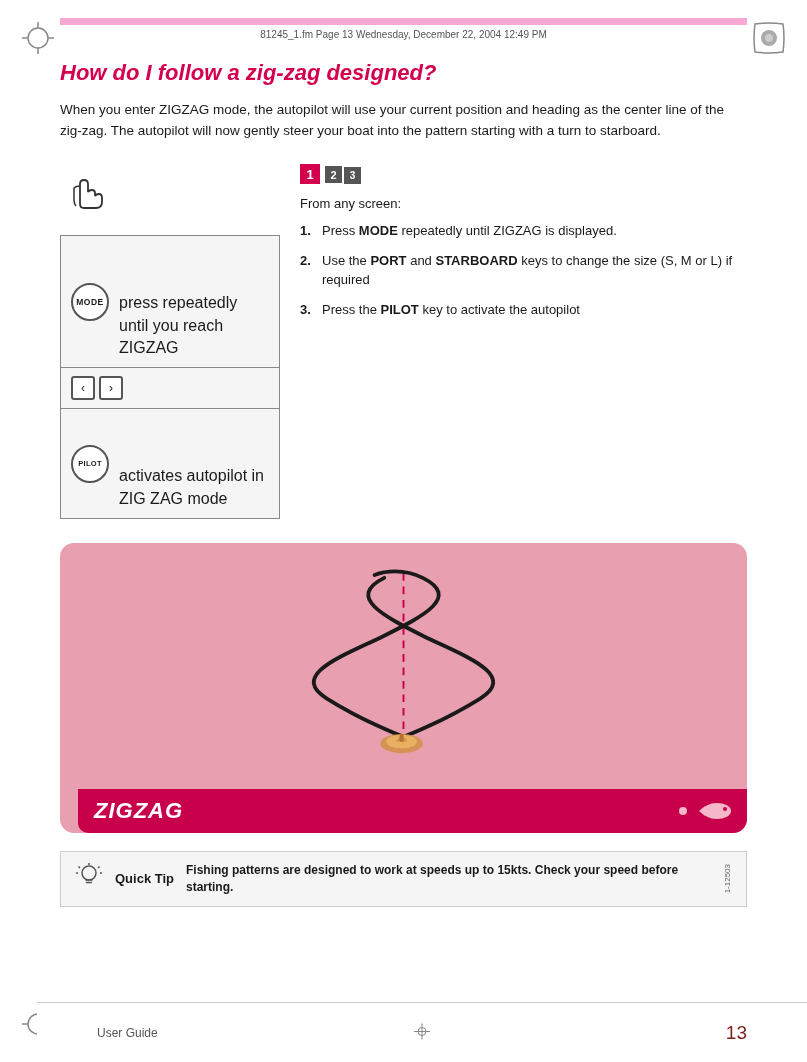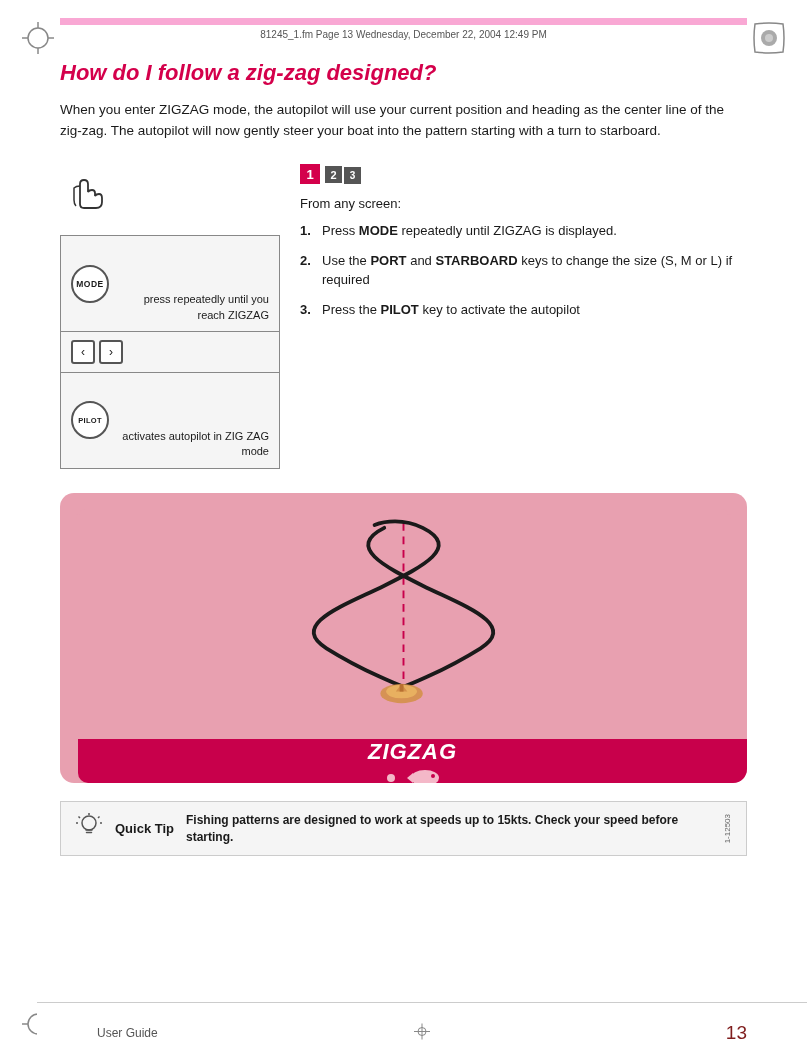--- a/index.html
+++ b/index.html
@@ -142,23 +142,22 @@
       border-radius: 3px;
       width: 24px;
       height: 24px;
       display: flex;
       align-items: center;
       justify-content: center;
       font-size: 12px;
     }
 
     .step-desc {
-      font-size: 11px;
+      font-size: 16px;
       line-height: 1.4;
-      text-align: right;
       flex: 1;
       margin-top: 48px;
     }
 
     
     .right-panel {
       flex: 1;
     }
 
     .num-badge-row {
@@ -247,21 +246,20 @@
       border-radius: 0 0 10px 10px;
       position: absolute;
       bottom: 0;
       left: 18px;
       right: 0;
       height: 44px;
       display: flex;
       align-items: center;
       padding: 0 16px;
       justify-content: space-between;
-      flex-direction: column;
     }
 
     .zigzag-label {
       color: white;
       font-size: 22px;
       font-weight: 900;
       font-style: italic;
       letter-spacing: 1px;
     }
 

